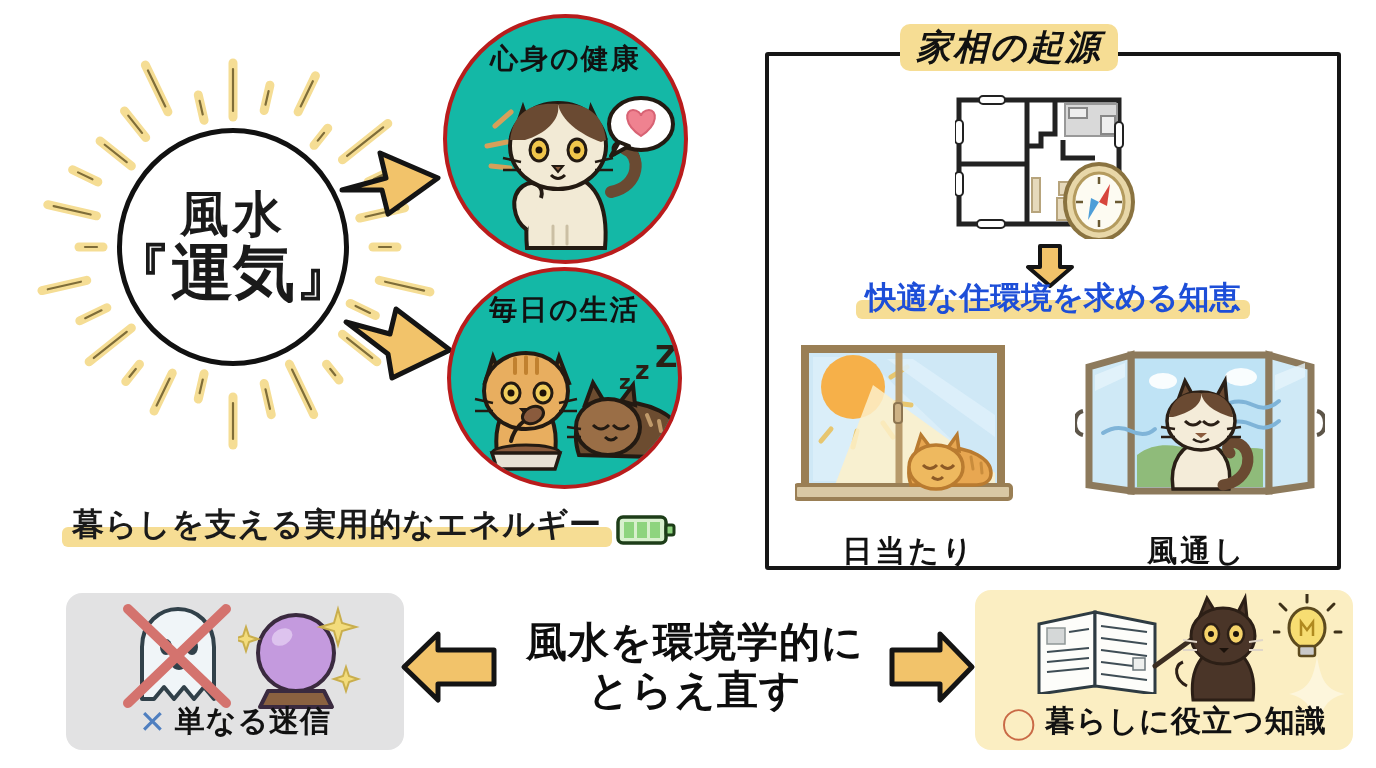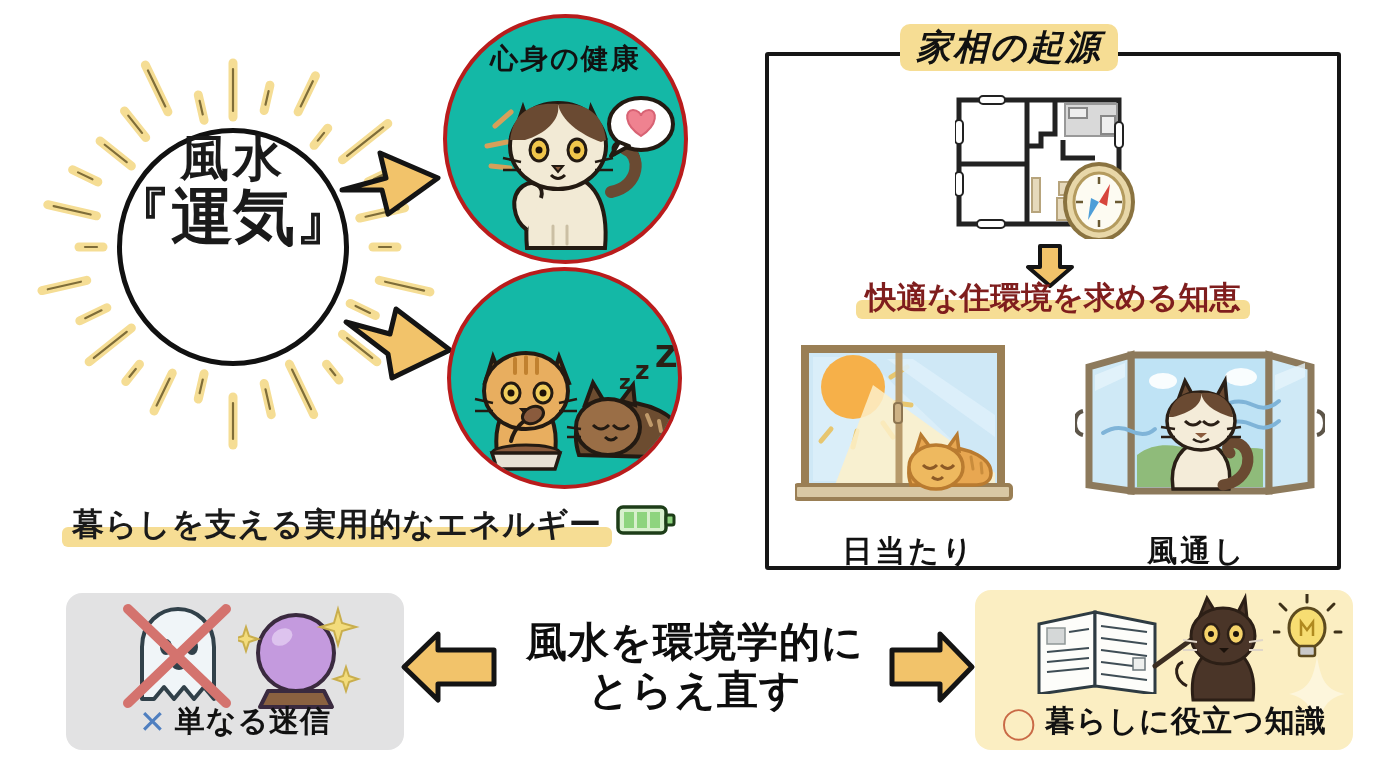--- a/index.html
+++ b/index.html
@@ -29,21 +29,21 @@
     background:#f6dd94;border-radius:6px;
   }
   .hl-full::after{height:100%;top:0;bottom:auto;border-radius:10px;left:-16px;right:-16px;}
 
   
   #main-circle{
     left:117px;top:128px;width:232px;height:238px;
     border:5px solid #111;border-radius:50%;
     background:#fff;
     box-sizing:border-box;
-    display:flex;flex-direction:column;align-items:center;
+    display:flex;flex-direction:column;align-items:center;justify-content:center;
     z-index:6;
   }
   #main-circle .l1{font-size:49px;line-height:1.05;font-weight:bold;letter-spacing:4px;}
   #main-circle .l2{font-size:62px;line-height:1.05;font-weight:bold;letter-spacing:0px;}
 
   
   .bubble{
     border:4px solid #b91c1c;border-radius:50%;background:#14b8a6;
     box-sizing:border-box;overflow:hidden;
   }
@@ -79,27 +79,27 @@
     font-size:30px;font-weight:bold;color:#111;letter-spacing:1px;
     display:flex;align-items:center;justify-content:center;gap:8px;
   }
   #center-statement{
     left:497px;top:618px;width:380px;text-align:center;
     font-size:41px;line-height:1.18;font-weight:bold;color:#0d0d0d;letter-spacing:1px;margin-left:8px;
   }
   #energy-line{
     left:72px;top:503px;
     font-size:32px;font-weight:bold;color:#111;letter-spacing:0px;
-    display:flex;align-items:flex-start;gap:10px;
+    display:flex;align-items:flex-end;gap:10px;
   }
   #window-captions{left:765px;top:515px;width:576px;display:flex;}
   .win-cap{flex:1;text-align:center;font-size:30px;font-weight:bold;color:#111;letter-spacing:3px;margin-top:16px;}
   #wisdom-line{
     left:765px;top:277px;width:576px;text-align:center;
-    font-size:31px;font-weight:bold;color:#7f1d1d;letter-spacing:0px;
+    font-size:31px;font-weight:bold;color:#1d4ed8;letter-spacing:0px;
   }
 </style>
 </head>
 <body>
 
 <div class="stage">
 
   <svg class="abs" style="left:0;top:0;" width="480" height="500">
     <g id="rays">
         <line x1="233" y1="117" x2="233" y2="63" stroke="#f5dd94" stroke-width="9" stroke-linecap="round"></line>
@@ -215,20 +215,21 @@
     </svg>
 
     <svg style="position:absolute;left:152px;top:76px;" width="80" height="70">
       <ellipse cx="42" cy="30" rx="32" ry="26" fill="#fff" stroke="#231a12" stroke-width="4"></ellipse>
       <path d="M20,48 L12,62 L30,52 Z" fill="#fff" stroke="#231a12" stroke-width="4" stroke-linejoin="round"></path>
       <path d="M42,42 C24,30 26,16 34,16 C39,16 42,20 42,22 C42,20 45,16 50,16 C58,16 60,30 42,42 Z" fill="#ef8290" stroke="#d86374" stroke-width="2"></path>
     </svg>
   </div>
 
   <div class="abs bubble" id="bubble-daily">
+    <div class="bubble-title jp" style="top:20px;">毎日の生活</div>
 
     <svg style="position:absolute;left:20px;top:62px;" width="120" height="140">
       <path d="M22,24 L34,54 L14,50 Z" fill="#d4913f" stroke="#231a12" stroke-width="4"></path>
       <path d="M88,24 L78,54 L98,50 Z" fill="#d4913f" stroke="#231a12" stroke-width="4"></path>
       <path d="M26,120 C22,86 36,66 55,66 C74,66 88,86 84,120 Z" fill="#e8ae5f" stroke="#231a12" stroke-width="4"></path>
       <ellipse cx="55" cy="58" rx="42" ry="38" fill="#e8ae5f" stroke="#231a12" stroke-width="4"></ellipse>
       <g stroke="#c1812f" stroke-width="4" stroke-linecap="round">
         <line x1="44" y1="26" x2="44" y2="40"></line>
           <line x1="55" y1="24" x2="55" y2="40"></line>
           <line x1="66" y1="26" x2="66" y2="40"></line>

